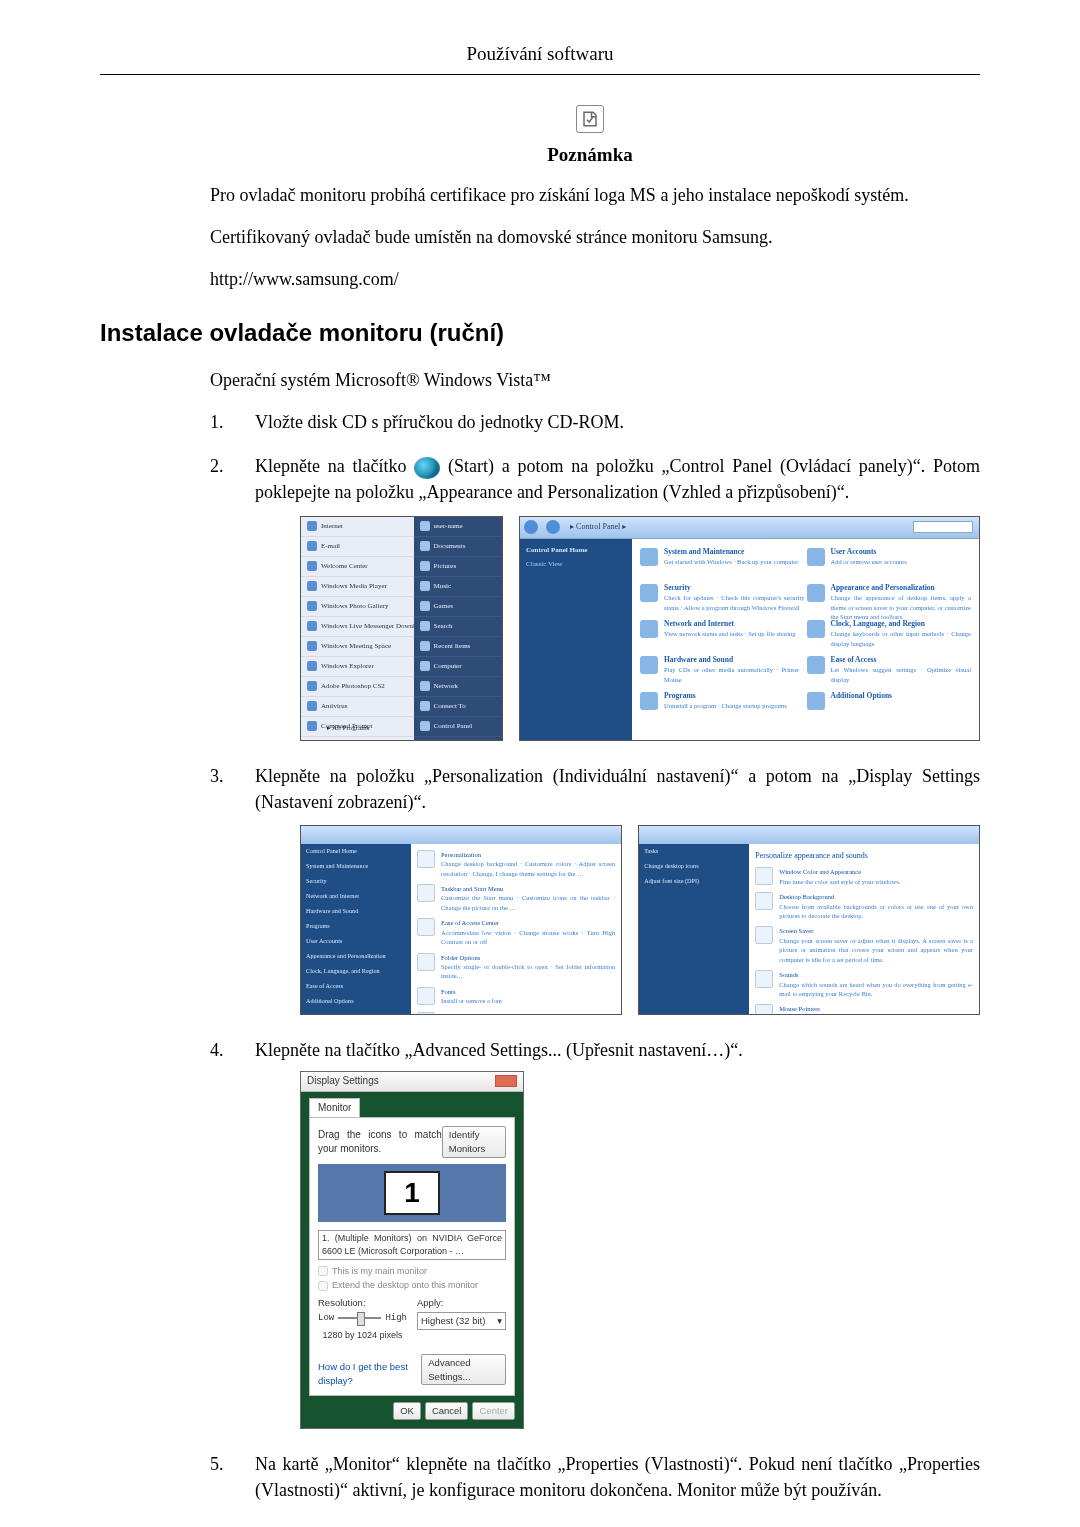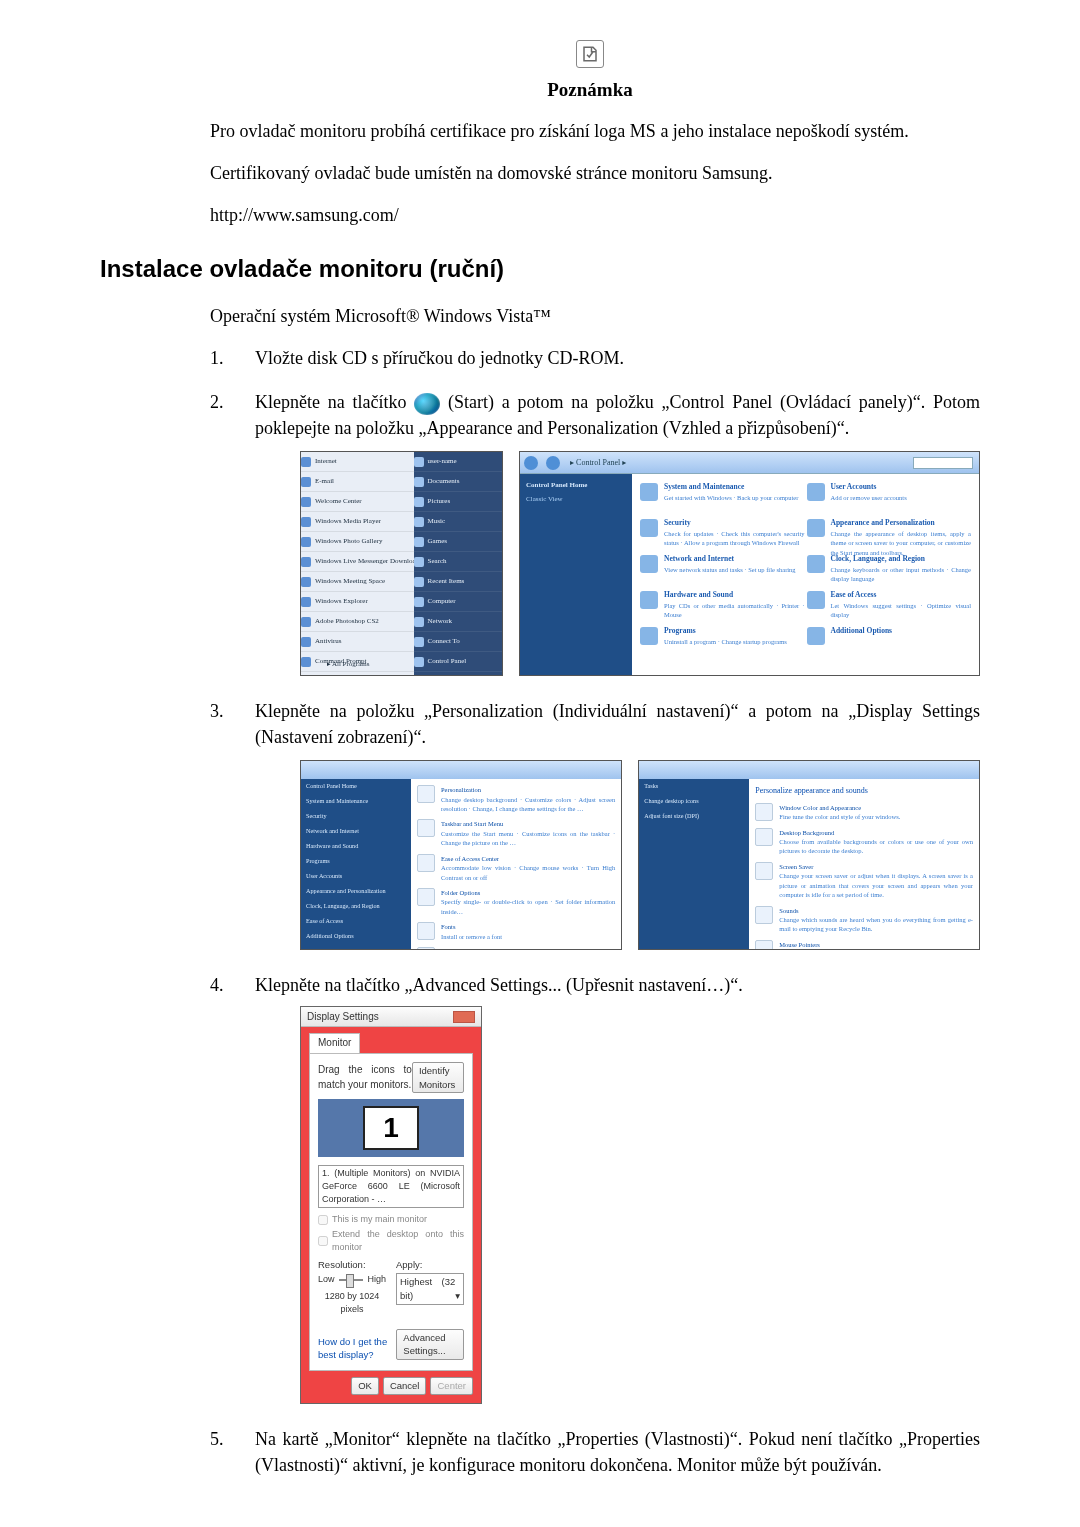--- a/index.html
+++ b/index.html
@@ -92,21 +92,21 @@
     .fig-row {
       display: flex;
       gap: 16px;
       justify-content: flex-start;
       margin: 10px 0 22px 45px;
     }
     .fig { border: 1px solid #555; background: #2b4f84; }
     .fig-start { width: 214px; height: 225px; overflow: hidden; position: relative; }
     .fig-start .left { width: 56%; height: 100%; background: #e9eef6; float: left; }
     .fig-start .right { width: 44%; height: 100%; background: #2f4c78; float: left; }
-    .fig-start .row { height: 20px; border-bottom: 1px solid rgba(0,0,0,.08); display:flex; align-items:center; padding:0 0; font-size:7px; color:#234; overflow:hidden; white-space:nowrap; }
+    .fig-start .row { height: 20px; border-bottom: 1px solid rgba(0,0,0,.08); display:flex; align-items:center; padding:0 6px; font-size:7px; color:#234; overflow:hidden; white-space:nowrap; }
     .fig-start .right .row { color:#e6eef7; border-bottom:1px solid rgba(255,255,255,.08); }
     .fig-start .ic { width:10px; height:10px; background:#5b8fd4; margin-right:4px; border-radius:2px; flex:0 0 10px; }
     .fig-start .right .ic { background:#9ec3ef; }
     .fig-start .allprog { position:absolute; left:26px; bottom:6px; font-size:7px; color:#234; }
     .fig-start .allprog::before{content:"▸ "; }
     .fig-cp { width: 486px; height: 225px; background:#fff; overflow:hidden; position:relative; }
     .fig-cp .titlebar{height:22px;background:linear-gradient(#cfe3fb,#9fc3ee);border-bottom:1px solid #8ab;display:flex;align-items:center;font-size:8px;color:#245;}
     .fig-cp .titlebar .back{width:14px;height:14px;border-radius:50%;background:#4f8fd6;margin:0 4px;}
     .fig-cp .titlebar .path{flex:1;padding-left:6px;}
     .fig-cp .titlebar .search{width:60px;height:12px;background:#fff;border:1px solid #8ab;margin-right:6px;}
@@ -122,63 +122,64 @@
     .fig-pers1 .sidebar{position:absolute;left:0;top:18px;bottom:0;width:110px;background:#1f4e87;}
     .fig-pers1 .sidebar .ln{height:12px;margin:3px 5px;border-bottom:1px dotted rgba(255,255,255,.0);color:#d7e8fb;font-size:6.2px;white-space:nowrap;overflow:hidden;}
     .fig-pers1 .main{position:absolute;left:110px;right:0;top:18px;bottom:0;background:#fff;padding:6px;font-size:6.5px;color:#1b5bb0;}
     .fig-pers1 .main .row{display:flex;gap:6px;margin-bottom:6px;}
     .fig-pers1 .main .row .ic{width:18px;height:18px;border:1px solid #bcd;border-radius:2px;background:#eaf2fc;flex:0 0 18px;}
     .fig-pers1 .main .row .txt{flex:1;}
     .fig-pers1 .main .row .t{color:#0b4fa8;}
     .fig-pers1 .main .row .s{color:#3b7ed0;}
 
     .fig-ds {
-      width: 182px;
+      width: 224px;
       border: 1px solid #666;
-      background: #ef4444;
+      background: #14532d;
       margin: 8px 0 22px 45px;
       font-family: "Segoe UI", Tahoma, sans-serif;
       font-size: 10px;
       color: #333;
     }
     .ds-title{height:20px;background:linear-gradient(#fdfdfd,#e6e6e6);border-bottom:1px solid #bbb;display:flex;align-items:center;justify-content:space-between;padding:0 6px;}
     .ds-close{width:22px;height:12px;background:#e06b54;border:1px solid #b54;}
     .ds-body{padding:6px 8px 8px 8px;}
     .ds-tab{display:inline-block;padding:2px 8px;background:#fff;border:1px solid #bbb;border-bottom:none;font-size:10px;}
     .ds-panel{border:1px solid #bbb;background:#fff;padding:8px;}
     .ds-toprow{display:flex;justify-content:space-between;align-items:center;margin-bottom:6px;}
     .ds-btn{border:1px solid #999;background:linear-gradient(#fdfdfd,#e9e9e9);padding:1px 6px;font-size:9.5px;border-radius:2px;}
     .ds-preview{background:#5577aa;height:58px;display:flex;align-items:center;justify-content:center;margin-bottom:8px;position:relative;}
     .ds-mon{width:56px;height:44px;background:#fff;border:2px solid #222;display:flex;align-items:center;justify-content:center;font-size:28px;font-weight:bold;font-family:Arial,sans-serif;color:#000;}
     .ds-select{width:100%;border:1px solid #999;font-size:9px;padding:1px 3px;margin-bottom:5px;background:#fff;}
     .ds-chk{font-size:9px;color:#888;margin:1px 0 1px 0;display:flex;align-items:center;gap:4px;}
     .ds-chk input{width:10px;height:10px;}
     .ds-cols{display:flex;gap:10px;margin-top:4px;}
     .ds-col{flex:1;}
     .ds-label{font-size:9.5px;margin-bottom:2px;}
-    .ds-slider{display:flex;align-items:center;gap:4px;font-size:9px;}
+    .ds-slider{display:flex;align-items:center;gap:4px;font-size:9px;font-family:Liberation Mono, monospace;}
     .ds-track{flex:1;height:2px;background:#888;position:relative;}
     .ds-track::after{content:"";position:absolute;right:38%;top:-5px;width:6px;height:12px;background:#ddd;border:1px solid #777;}
     .ds-res-val{text-align:center;font-size:9px;margin-top:4px;}
     .ds-dd{border:1px solid #999;background:#fff;padding:1px 3px;font-size:9.5px;display:flex;justify-content:space-between;align-items:flex-end;}
     .ds-link{color:#0a4fb0;text-align:left;font-size:9.5px;margin-top:8px;}
     .ds-bottom{display:flex;justify-content:flex-end;gap:4px;margin-top:6px;}
 
     .footer {
       margin-top: 50px;
       border-top: 1px solid #000;
       text-align: center;
       padding-top: 8px;
       font-size: 18px;
     }
   </style>
 </head>
 <body>
 
 <div class="page">
+  <div class="header-title">Používání softwaru</div>
 
   <div class="indent-block">
     <div class="note-row">
       <span class="note-icon">
         <svg viewBox="0 0 24 24">
             <path fill="none" stroke="#6a6a6a" stroke-width="2" d="M4 3h12l4 4v14H4z M14 3v6h6 M8 13l3 3 5-7"></path>
           </svg>
       </span>
       <span class="note-label">Poznámka</span>
     </div>

